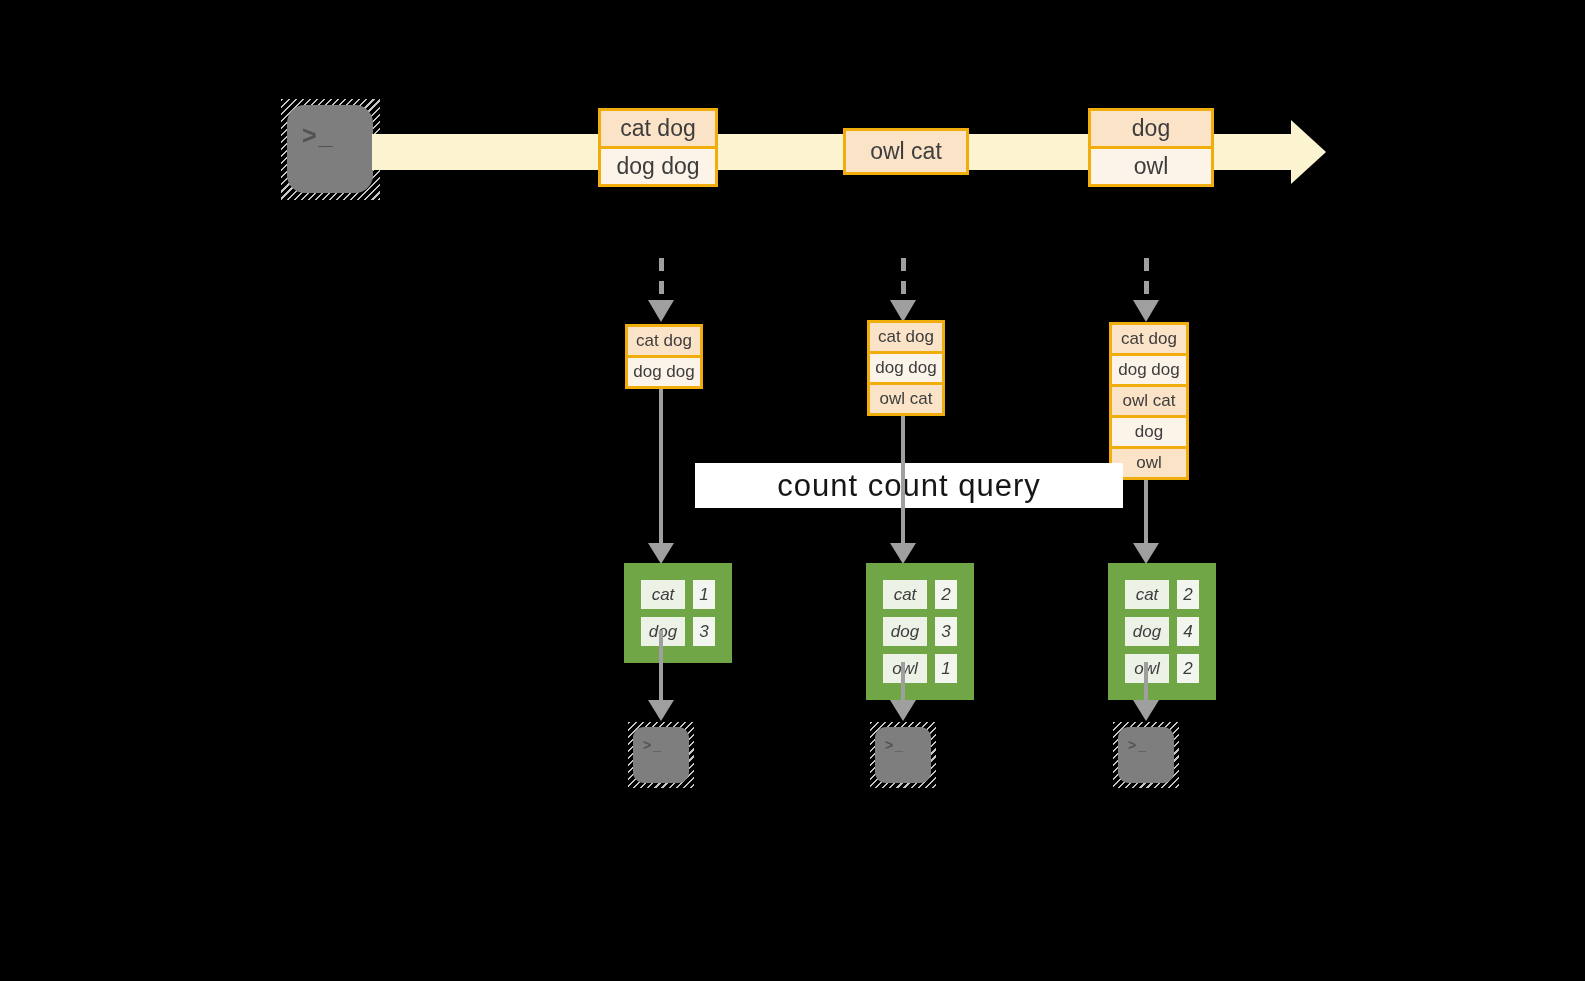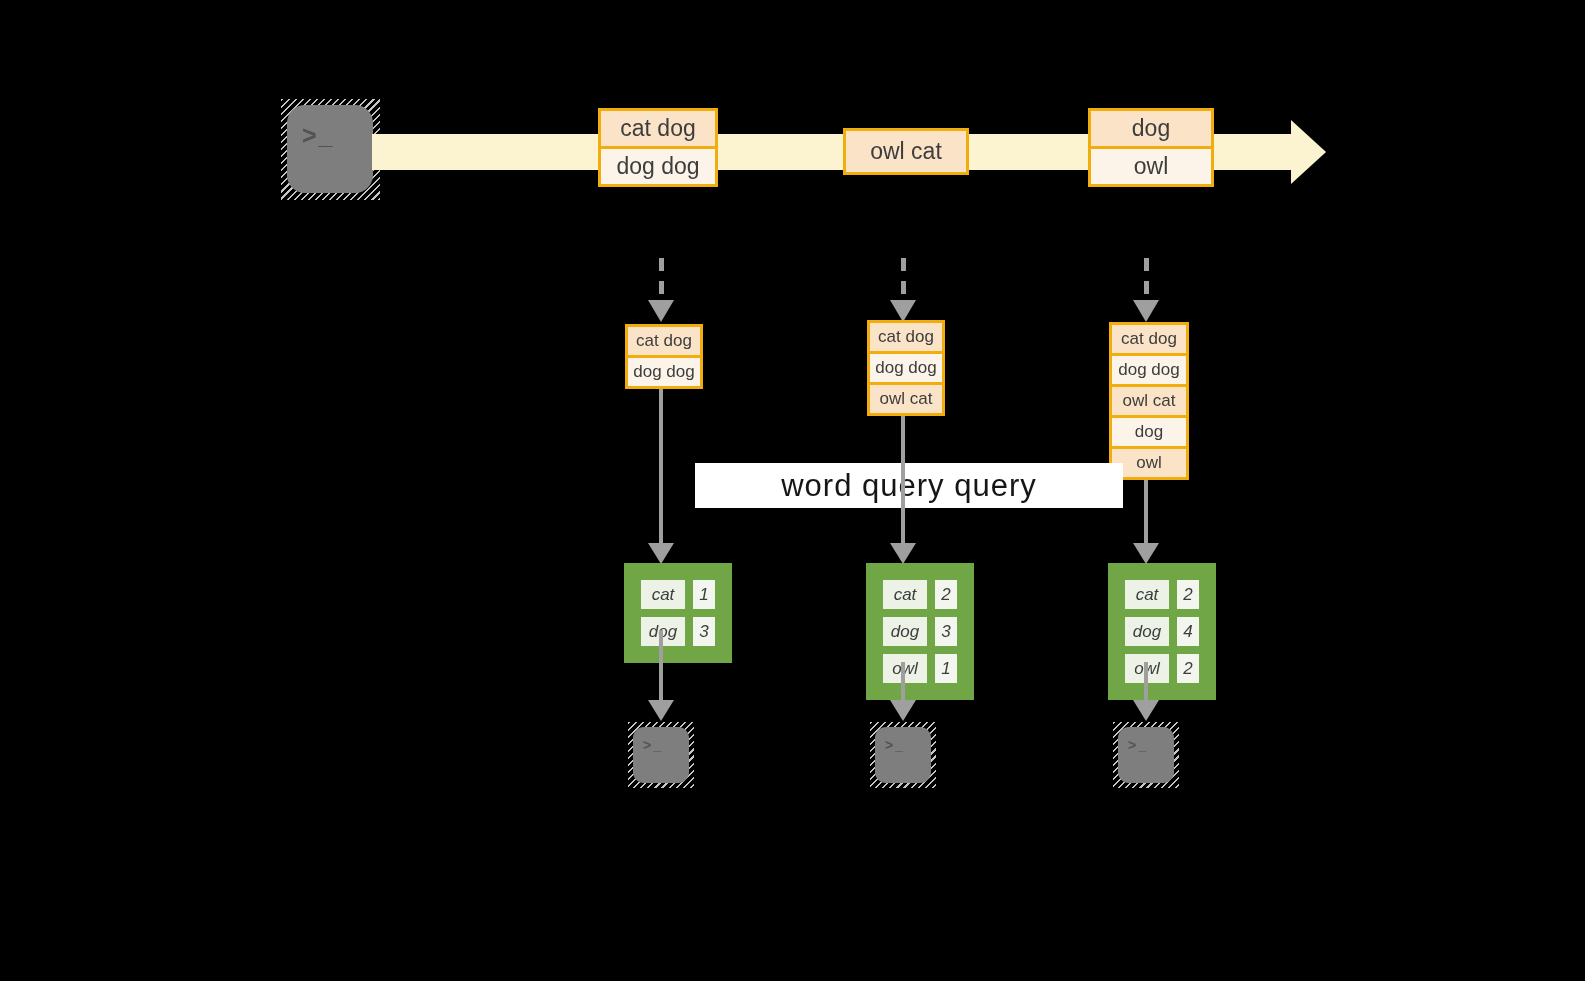--- a/index.html
+++ b/index.html
@@ -134,21 +134,21 @@
     <div class="cell peach">owl cat</div>
   </div>
   <div class="abs obox batch" style="left:1109px;top:322px;width:74px;">
     <div class="cell peach">cat dog</div>
     <div class="cell cream">dog dog</div>
     <div class="cell peach">owl cat</div>
     <div class="cell cream">dog</div>
     <div class="cell peach">owl</div>
   </div>
 
-  <div class="abs query-label">word query query</div>
+  <div class="abs query-label">count count query</div>
 
   <div class="abs solid-shaft" style="left:659px;top:389px;height:156px;"></div>
   <div class="abs solid-head" style="left:648px;top:543px;"></div>
   <div class="abs solid-shaft" style="left:901px;top:416px;height:129px;"></div>
   <div class="abs solid-head" style="left:890px;top:543px;"></div>
   <div class="abs solid-shaft" style="left:1144px;top:480px;height:65px;"></div>
   <div class="abs solid-head" style="left:1133px;top:543px;"></div>
 
   <div class="abs gtable" style="left:624px;top:563px;">
     <div class="gcell">cat</div>

